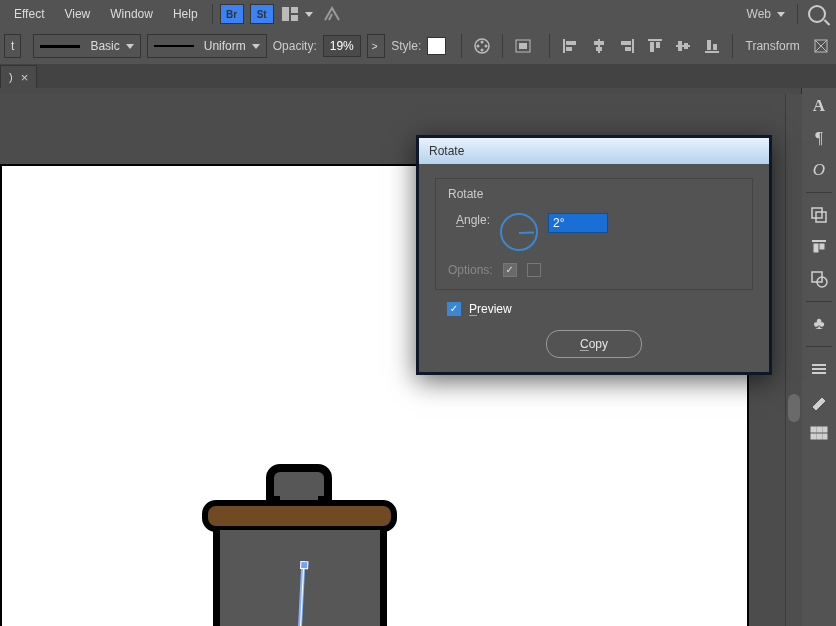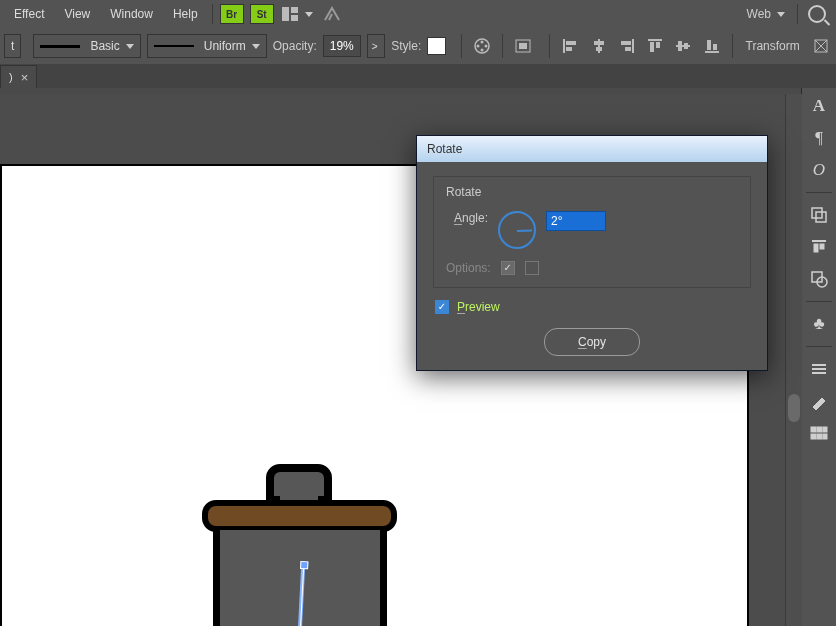--- a/index.html
+++ b/index.html
@@ -1,20 +1,20 @@
 <!DOCTYPE html>
 <html><head>
 <meta charset="utf-8">
 <style>
   html,body{margin:0;padding:0;width:836px;height:626px;overflow:hidden;font-family:"Segoe UI",Tahoma,sans-serif;font-size:12px;background:#4a4a4a;color:#ccc;user-select:none}
   
   .menubar{position:absolute;left:0;top:0;right:0;height:28px;background:#535353;display:flex;align-items:center;padding:0 4px;border-bottom:1px solid #f97316}
   .menubar .mi{padding:0 10px;height:26px;line-height:26px;color:#ddd;cursor:default}
   .menubar .sep{width:1px;height:20px;background:#3a3a3a;margin:0 4px}
-  .menubar .badge{width:22px;height:18px;background:#84cc16;color:#333;font-weight:bold;font-size:10px;display:flex;align-items:center;justify-content:center;margin:0 3px;border:1px solid #333}
+  .menubar .badge{width:22px;height:18px;background:#3b82f6;color:#333;font-weight:bold;font-size:10px;display:flex;align-items:center;justify-content:center;margin:0 3px;border:1px solid #333}
   .menubar .iconbtn{width:22px;height:18px;margin:0 3px;display:flex;align-items:center;justify-content:center;color:#bbb}
   .menubar .gap{flex:1}
   .menubar .web{padding:0 8px;display:flex;align-items:center;gap:6px}
   .menubar .chev{width:0;height:0;border-left:4px solid transparent;border-right:4px solid transparent;border-top:5px solid #ccc}
   .menubar .search{width:14px;height:14px;border:2px solid #ccc;border-radius:50%;position:relative;margin:0 6px}
   .menubar .search:after{content:"";position:absolute;width:2px;height:7px;background:#ccc;transform:rotate(-45deg);right:-4px;bottom:-5px}
   
   .ctrlbar{position:absolute;left:0;top:28px;right:0;height:36px;background:#535353;border-bottom:1px solid #2c2c2c;display:flex;align-items:center;padding:0 4px;gap:6px}
   .dd{height:22px;background:#535353;border:1px solid #333;display:flex;align-items:center;padding:0 6px;gap:6px;color:#ddd}
   .dd .chev{width:0;height:0;border-left:4px solid transparent;border-right:4px solid transparent;border-top:5px solid #ccc}
@@ -44,37 +44,37 @@
   .handle{position:absolute;left:64px;top:0;width:66px;height:40px;border:8px solid #000;border-radius:14px 14px 0 0;background:#575757;box-sizing:border-box}
   .handle:after{content:"";position:absolute;left:6px;right:6px;top:6px;bottom:-4px;background:#575757;border-radius:6px 6px 0 0}
   .lid{position:absolute;left:0;top:36px;width:195px;height:32px;background:#6f4a23;border:6px solid #000;border-radius:14px;box-sizing:border-box}
   .body{position:absolute;left:11px;top:66px;width:174px;height:234px;background:#575757;border:7px solid #000;border-top:none;border-radius:0 0 34px 34px;box-sizing:border-box}
   .pathline{position:absolute;left:94px;top:100px;width:6px;height:164px;transform:rotate(3deg);}
   .pathline .l1{position:absolute;left:1px;top:0;width:4px;height:100%;background:linear-gradient(#8cb7ff,#6fa3ff);}
   .pathline .l2{position:absolute;left:3px;top:0;width:1px;height:100%;background:#fff}
   .anchor{position:absolute;width:6px;height:6px;background:#6fa3ff;border:1px solid #fff;left:0}
   .anchor.top{top:-3px}
   
-  .dialog{position:absolute;left:416px;top:135px;width:350px;background:#535353;border:1px solid #0f172a;box-shadow:0 6px 25px rgba(0,0,0,.6)}
+  .dialog{position:absolute;left:416px;top:135px;width:350px;background:#535353;border:3px solid #0f172a;box-shadow:0 6px 25px rgba(0,0,0,.6)}
   .titlebar{height:26px;background:linear-gradient(180deg,#e8f1fb 0%,#c9dff4 60%,#b5d3ef 100%);color:#333;display:flex;align-items:center;padding:0 10px;font-size:12px}
   .dbody{padding:14px 16px 14px 16px;color:#ccc}
   .group{border:1px solid #444;padding:10px 12px 12px;position:relative;margin-bottom:12px}
   .group .gl{position:relative;top:-2px;color:#ccc;font-size:12px}
   .angle-row{display:flex;align-items:flex-start;gap:10px;margin:10px 0 12px 8px}
   .underline{text-decoration:underline;text-decoration-color:#aaa;text-underline-offset:2px}
   .dial{width:34px;height:34px;border:2px solid #3b87d6;border-radius:50%;position:relative}
   .dial .hand{position:absolute;left:50%;top:50%;width:15px;height:2px;background:#3b87d6;transform-origin:left center;transform:rotate(-2deg)}
   .angin{width:50px;height:18px;background:#1a6fd6;color:#fff;border:1px solid #0d4f9e;padding:0 4px;font-size:12px;display:flex;align-items:center}
   .optrow2{display:flex;align-items:flex-start;gap:10px;color:#888;font-size:12px}
   .cb{width:12px;height:12px;border:1px solid #777;display:inline-flex;align-items:center;justify-content:center;background:#535353}
   .cb.on{background:#6a6a6a}
   .cb.on:after{content:"✓";font-size:10px;color:#ddd;line-height:1}
   .cb.blue{background:#3b87d6;border-color:#3b87d6}
   .cb.blue:after{content:"✓";font-size:10px;color:#fff;line-height:1}
-  .prev-row{display:flex;align-items:center;gap:8px;margin:4px 0 14px 2px;color:#bef264}
+  .prev-row{display:flex;align-items:center;gap:8px;margin:4px 0 14px 12px;color:#ffffff}
   .btnrow{display:flex;gap:18px;justify-content:center}
   .dbtn{flex:0 0 94px;height:26px;border:1px solid #9a9a9a;border-radius:13px;background:transparent;color:#e5e5e5;display:flex;align-items:center;justify-content:center;font-size:12px}
   
   svg{display:block}
 </style>
 </head>
 <body>
 
 <div class="menubar">
   <div class="mi">Effect</div>

